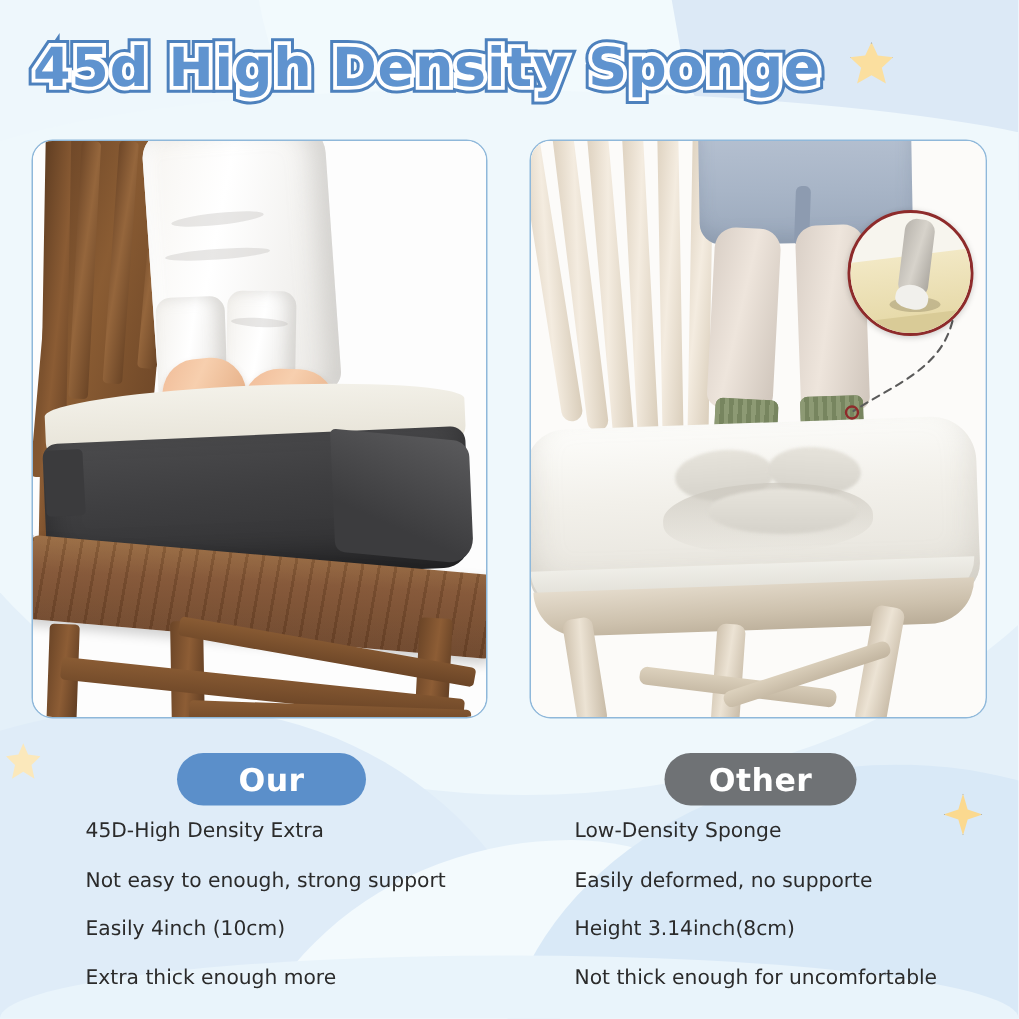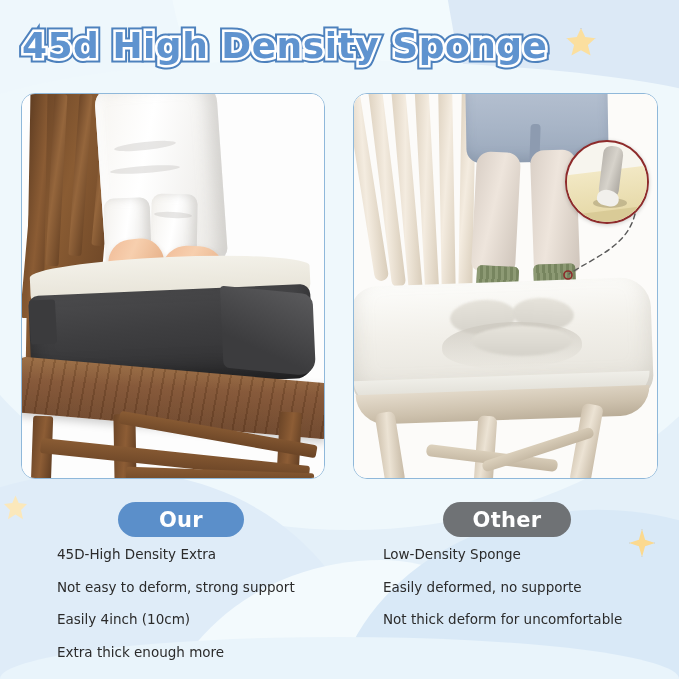--- a/index.html
+++ b/index.html
@@ -669,24 +669,25 @@
 
   <div class="badge badge-our">
     <span class="badge-label">Our</span>
   </div>
   <div class="badge badge-other">
     <span class="badge-label">Other</span>
   </div>
 
   <div class="col col-left">
     <div class="col-line">45D-High Density Extra</div>
-    <div class="col-line">Not easy to deform, strong support</div>
+    <div class="col-line">Not easy to enough, strong support</div>
     <div class="col-line">Easily 4inch (10cm)</div>
     <div class="col-line">Extra thick enough more</div>
   </div>
 
   <div class="col col-right">
     <div class="col-line">Low-Density Sponge</div>
     <div class="col-line">Easily deformed, no supporte</div>
-    <div class="col-line">Not thick deform for uncomfortable</div>
+    <div class="col-line">Height 3.14inch(8cm)</div>
+    <div class="col-line">Not thick enough for uncomfortable</div>
   </div>
 
 </div>
 
 </body></html>

